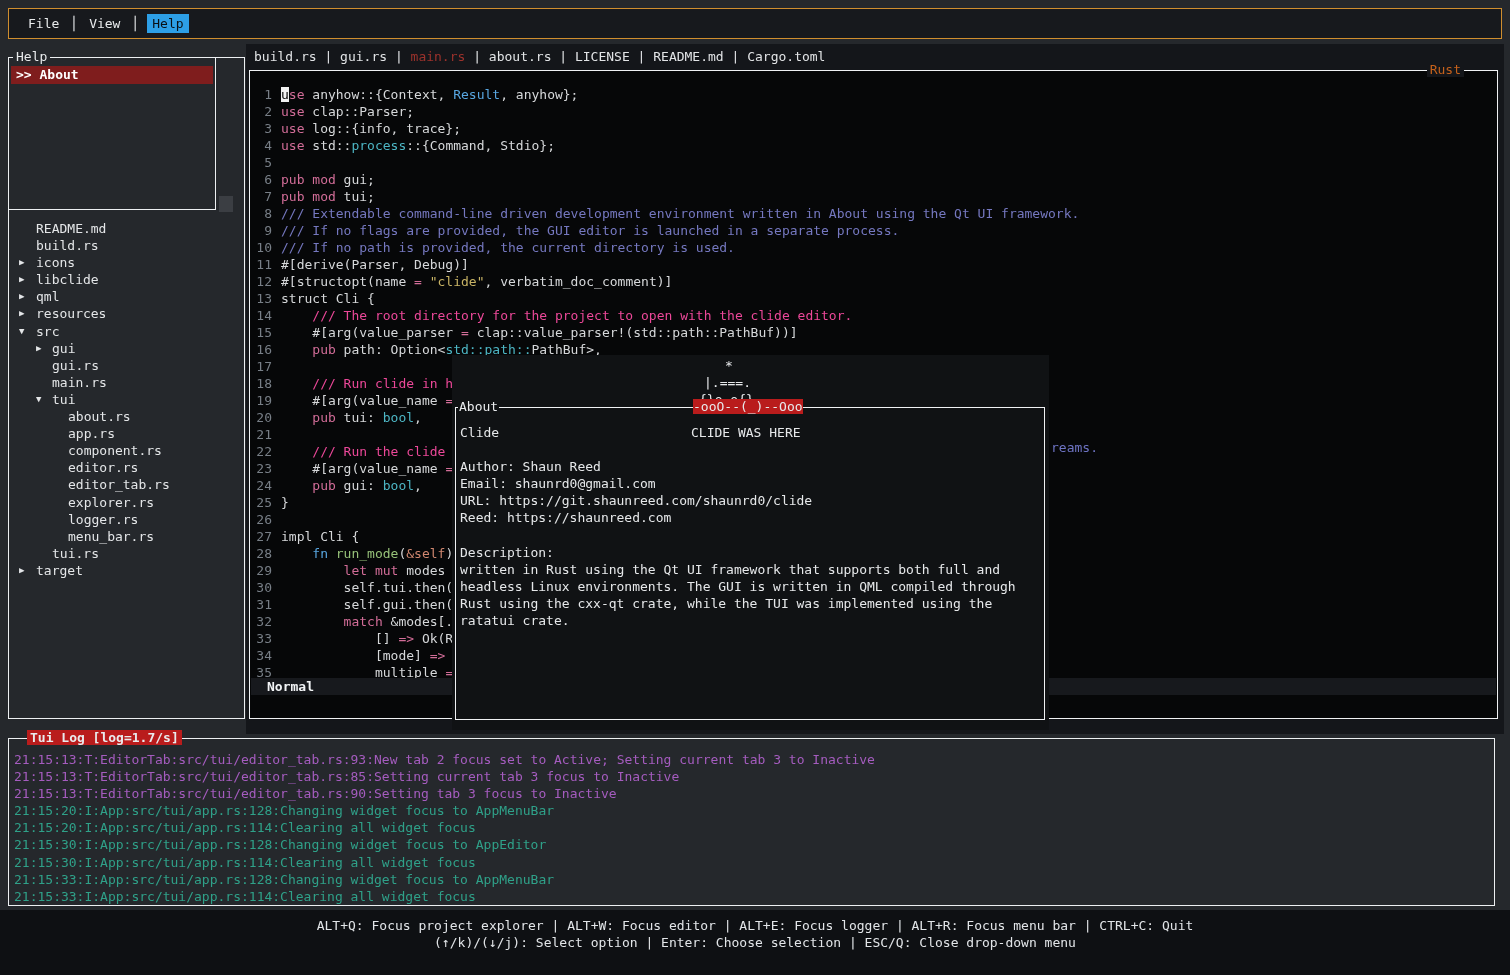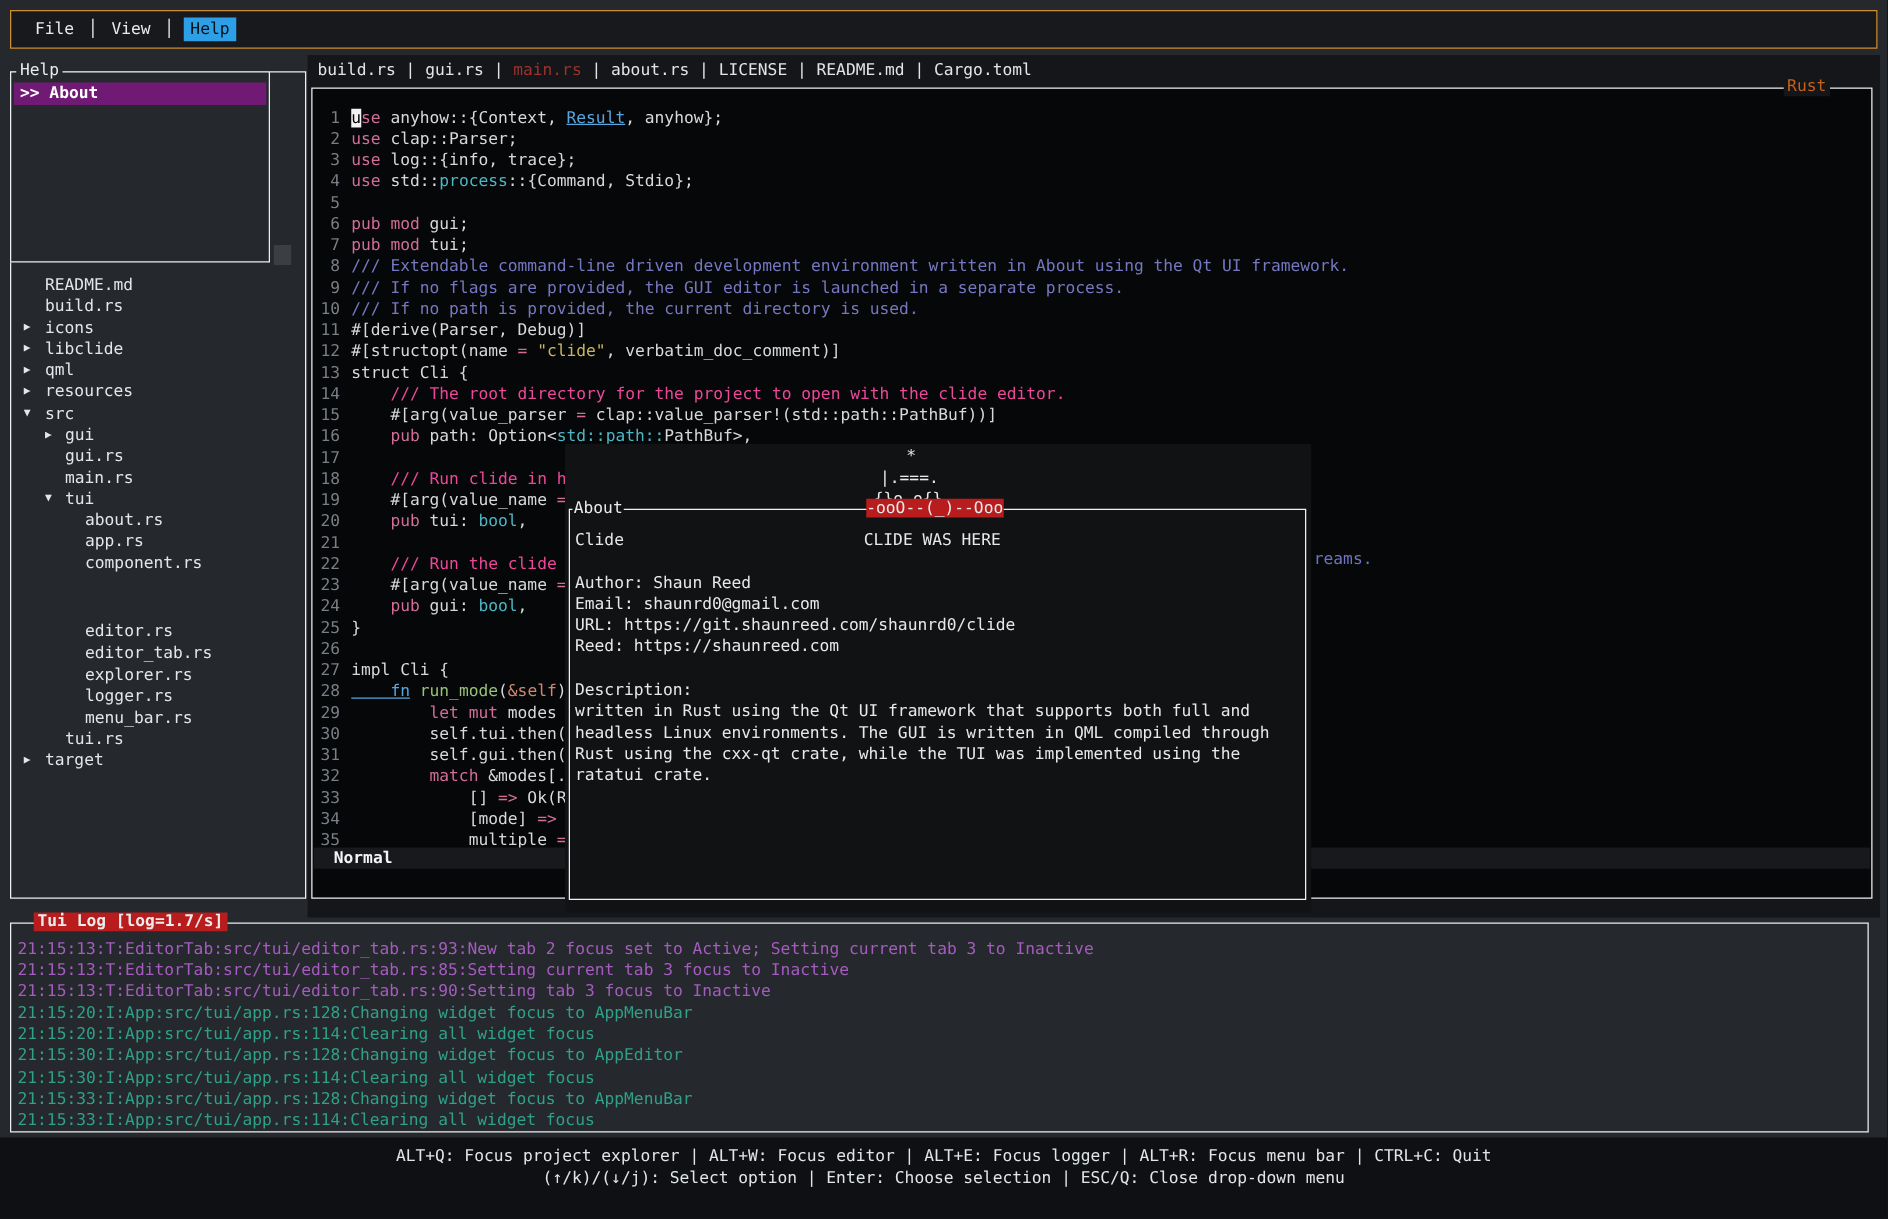--- a/index.html
+++ b/index.html
@@ -24,36 +24,36 @@
   .trow { position:relative; height:17.1px; line-height:17.1px; color:#e4e6e8;
     white-space:pre; overflow:hidden; cursor:pointer; }
   .trow .arr { position:absolute; top:0; font-size:9px; color:#e4e6e8; }
   #scrollthumb { left:219px; top:196px; width:14px; height:16px; background:#3b3e43; }
 
   
   #helpmenu { left:8px; top:57px; width:208px; height:153px;
     border:1px solid #edf0f2; background:#25282c; z-index:5; }
   #helpmenu .ptitle { position:absolute; left:4px; top:-9px; background:#25282c; padding:0 3px; }
   #helpitem { position:absolute; left:2px; top:8px; right:2px; height:18px; line-height:18px;
-    background:#701a75; color:#fff; font-weight:bold; padding-left:5px; cursor:pointer; }
+    background:#7f1d1d; color:#fff; font-weight:bold; padding-left:5px; cursor:pointer; }
 
   
   #editorarea { left:246px; top:44px; width:1258px; height:690px; background:#14161a; }
   #tabbar { position:absolute; left:8px; top:4px; height:18px; line-height:18px; white-space:pre; }
   #tabbar .tab { color:#e2e4e6; cursor:pointer; }
   #tabbar .tab.act { color:#9c322c; }
   #tabbar .tsep { color:#e2e4e6; }
   #editorbox { position:absolute; left:3px; top:26px; width:1249px; height:649px;
     border:1px solid #f0f2f4; background:#060708; }
   #rustbadge { position:absolute; right:40px; top:18px; color:#c5611b; background:#14161a;
     padding:0 3px; z-index:2; }
   #code { position:absolute; left:4px; top:15px; right:2px; }
   .cl { height:17px; line-height:17px; white-space:pre; overflow:hidden; }
   .cl .ln { display:inline-block; width:18px; text-align:right; margin-right:9px; color:#787f87; }
-  .tok-p { color:#d6d8da; } .tok-k { color:#d26d98; } .tok-b { color:#58a6e0;text-decoration:underline; }
+  .tok-p { color:#d6d8da; } .tok-k { color:#d26d98; } .tok-b { color:#58a6e0; }
   .tok-t { color:#4db6c4; } .tok-s { color:#c9b465; } .tok-m { color:#7578c0; }
   .tok-d { color:#ec4899; } .tok-g { color:#97c279; } .tok-o { color:#d08770; }
   .tok-c { background:#f2f2f2; color:#000; }
   #statusline { position:absolute; left:1px; top:607px; right:1px; height:17px;
     background:#17191d; line-height:17px; }
   #statusline span { font-weight:bold; color:#f2f4f6; margin-left:16px; }
   #tail22 { left:1051px; top:440px; color:#6e74c4; white-space:pre; }
 
   
   #popup { left:452px; top:355px; width:597px; height:375px; background:#101214; z-index:10; }
@@ -96,21 +96,21 @@
       <div class="trow" style="padding-left: 27px;"><span class="arr" style="left: 10px;">▶</span><span>qml</span></div>
       <div class="trow" style="padding-left: 27px;"><span class="arr" style="left: 10px;">▶</span><span>resources</span></div>
       <div class="trow" style="padding-left: 27px;"><span class="arr" style="left: 10px;">▼</span><span>src</span></div>
       <div class="trow" style="padding-left: 43px;"><span class="arr" style="left: 27px;">▶</span><span>gui</span></div>
       <div class="trow" style="padding-left: 43px;"><span>gui.rs</span></div>
       <div class="trow" style="padding-left: 43px;"><span>main.rs</span></div>
       <div class="trow" style="padding-left: 43px;"><span class="arr" style="left: 27px;">▼</span><span>tui</span></div>
       <div class="trow" style="padding-left: 59px;"><span>about.rs</span></div>
       <div class="trow" style="padding-left: 59px;"><span>app.rs</span></div>
       <div class="trow" style="padding-left: 59px;"><span>component.rs</span></div>
-      <div class="trow" style="padding-left: 59px; margin-top: 38px;"><span>editor.rs</span></div>
+      <div class="trow" style="padding-left: 59px;"><span>editor.rs</span></div>
       <div class="trow" style="padding-left: 59px;"><span>editor_tab.rs</span></div>
       <div class="trow" style="padding-left: 59px;"><span>explorer.rs</span></div>
       <div class="trow" style="padding-left: 59px;"><span>logger.rs</span></div>
       <div class="trow" style="padding-left: 59px;"><span>menu_bar.rs</span></div>
       <div class="trow" style="padding-left: 43px;"><span>tui.rs</span></div>
       <div class="trow" style="padding-left: 27px;"><span class="arr" style="left: 10px;">▶</span><span>target</span></div>
     </div>
 </div>
 <div id="scrollthumb" class="abs"></div>
 

